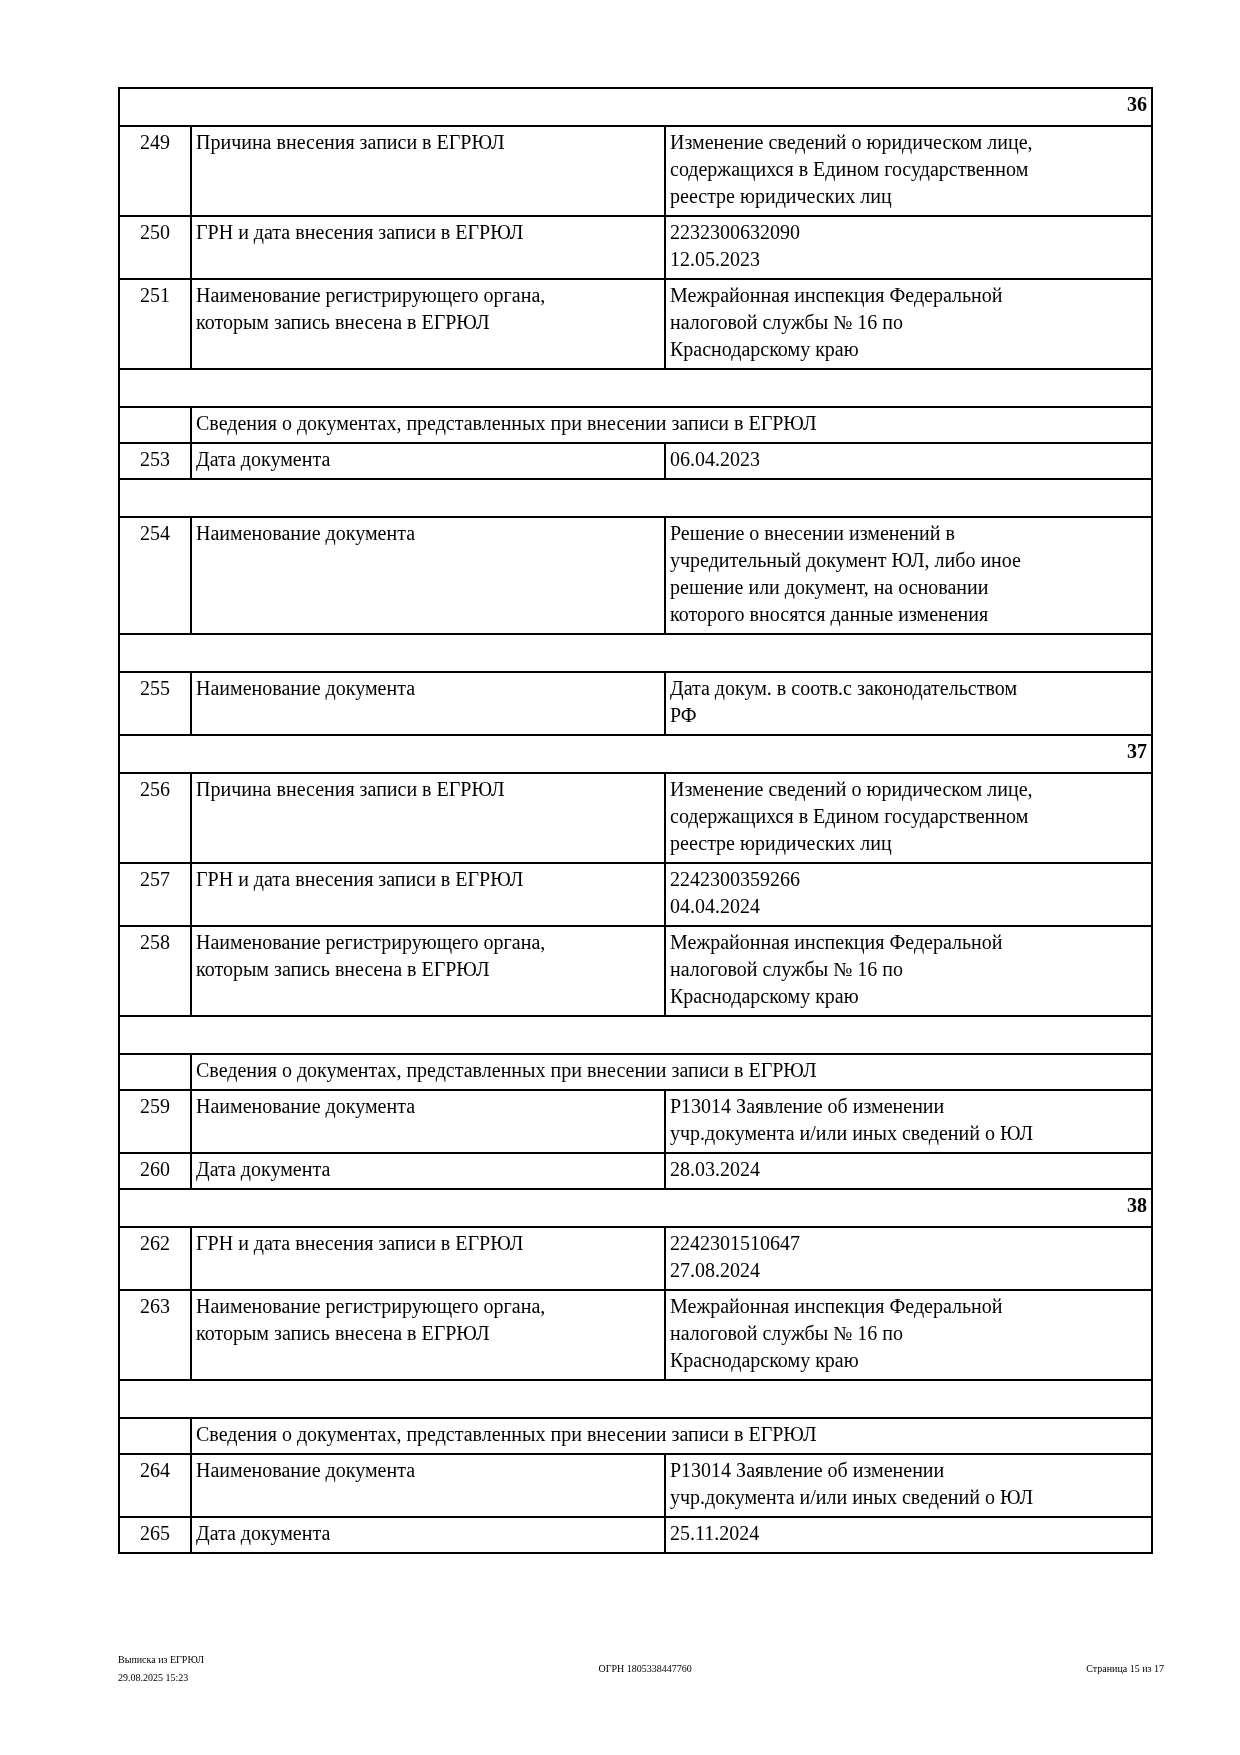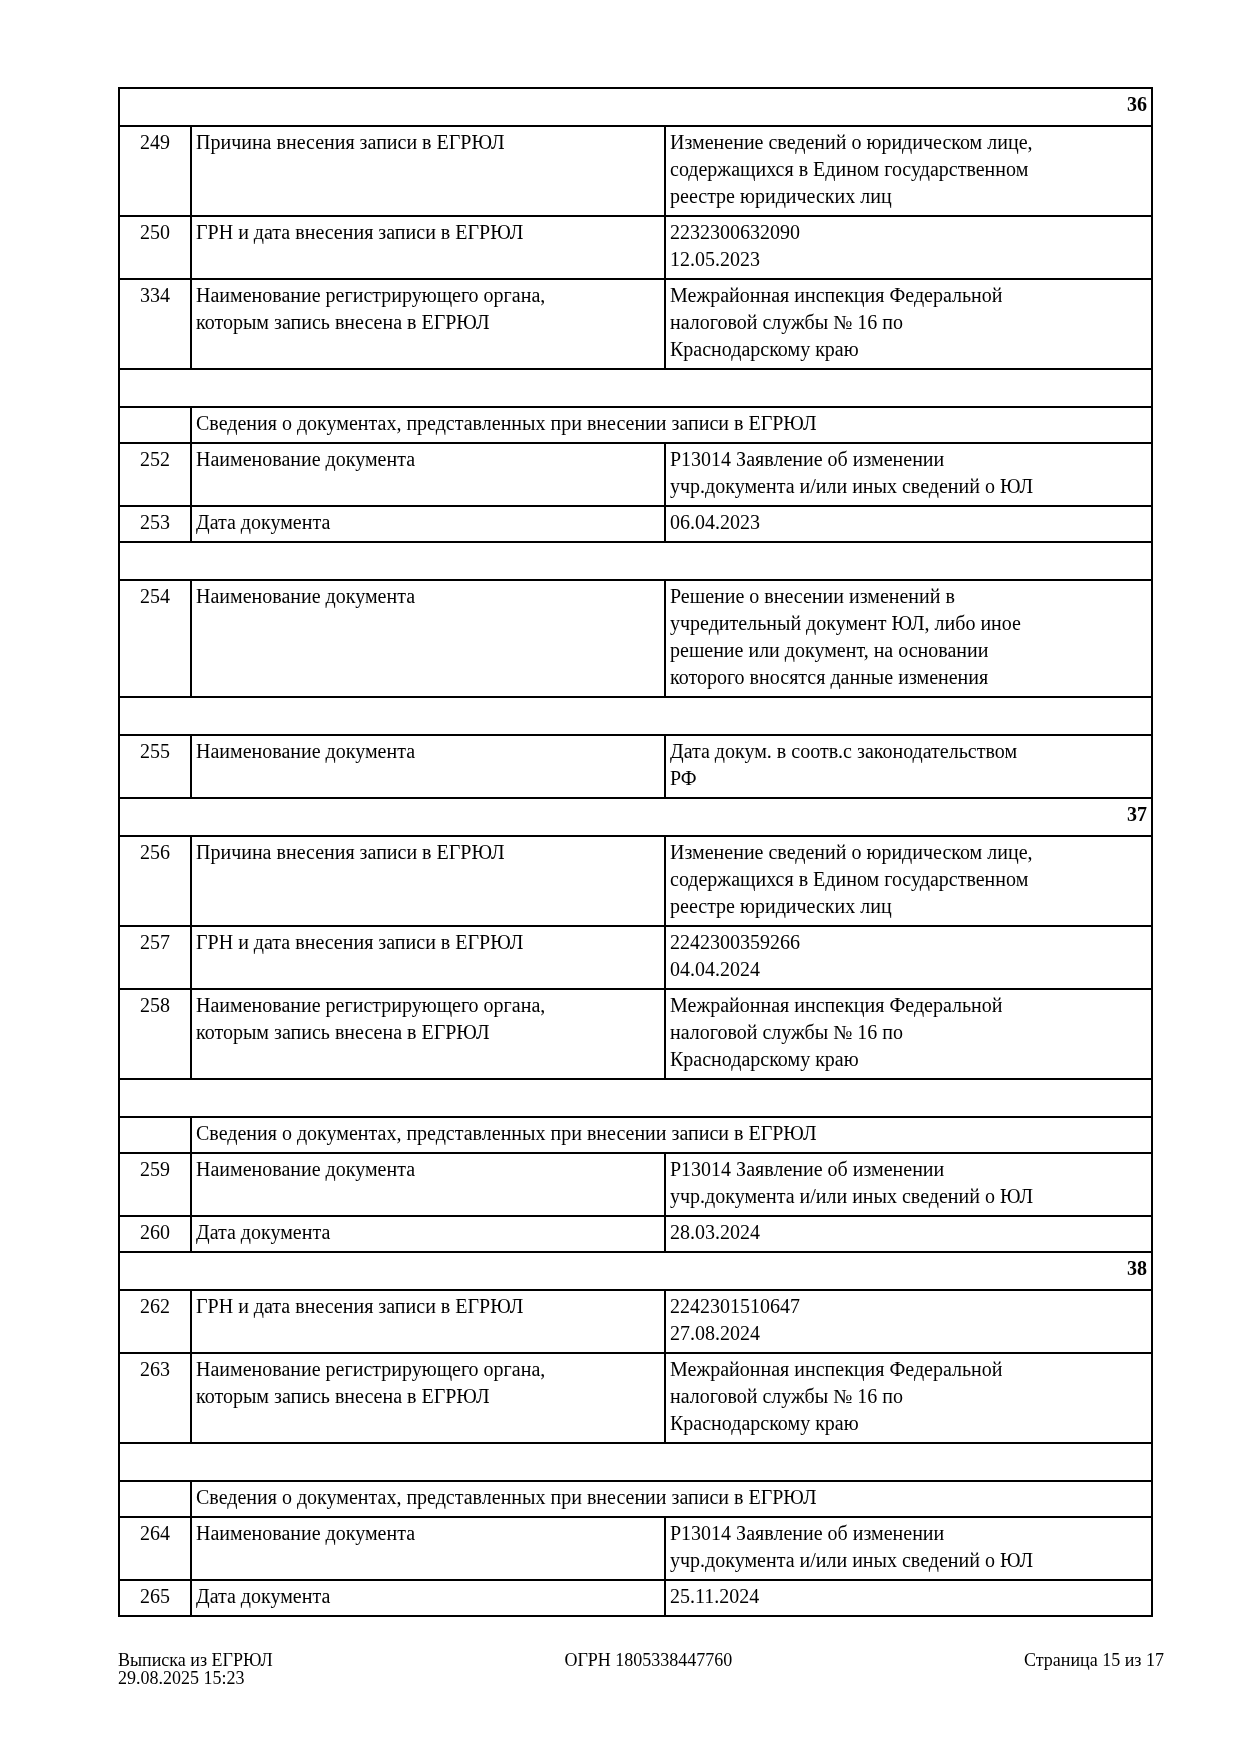--- a/index.html
+++ b/index.html
@@ -25,22 +25,22 @@
   .c-label { padding-left:6px; white-space:pre-line;border-radius:13px; }
   .c-value { padding-left:5px; white-space:pre-line; }
   .c-section {
     text-align:right; font-weight:bold;
     height:29px; padding:2px 4px 3px 4px;
   }
   .r-empty td { height:29px; }
   .c-subtext { padding-left:6px; white-space:pre-line; }
   .page-footer {
     position:absolute; left:118px; top:1651px; width:1046px;
-    display:flex; justify-content:space-between; align-items:flex-start;
-    font-size:18px; line-height:18px;
+    display:flex; justify-content:space-between; align-items:center;
+    font-size:10px; line-height:18px;
   }
   .footer-left { display:flex; flex-direction:column; }
 </style>
 </head>
 <body>
 
 <table class="egrul-table">
   <colgroup>
     <col style="width:72px">
     <col style="width:474px">
@@ -60,43 +60,37 @@
   </tr>
 
   <tr>
     <td class="c-num">250</td>
     <td class="c-label">ГРН и дата внесения записи в ЕГРЮЛ</td>
     <td class="c-value">2232300632090
 12.05.2023</td>
   </tr>
 
   <tr>
-    <td class="c-num">334</td>
+    <td class="c-num">251</td>
     <td class="c-label">Наименование регистрирующего органа,
 которым запись внесена в ЕГРЮЛ</td>
     <td class="c-value">Межрайонная инспекция Федеральной
 налоговой службы № 16 по
 Краснодарскому краю</td>
   </tr>
 
   <tr class="r-empty">
     <td colspan="3"></td>
   </tr>
 
   <tr>
     <td class="c-num"></td>
     <td class="c-subtext" colspan="2">Сведения о документах, представленных при внесении записи в ЕГРЮЛ</td>
   </tr>
 
-  <tr>
-    <td class="c-num">252</td>
-    <td class="c-label">Наименование документа</td>
-    <td class="c-value">Р13014 Заявление об изменении
-учр.документа и/или иных сведений о ЮЛ</td>
-  </tr>
 
   <tr>
     <td class="c-num">253</td>
     <td class="c-label">Дата документа</td>
     <td class="c-value">06.04.2023</td>
   </tr>
 
   <tr class="r-empty">
     <td colspan="3"></td>
   </tr>

